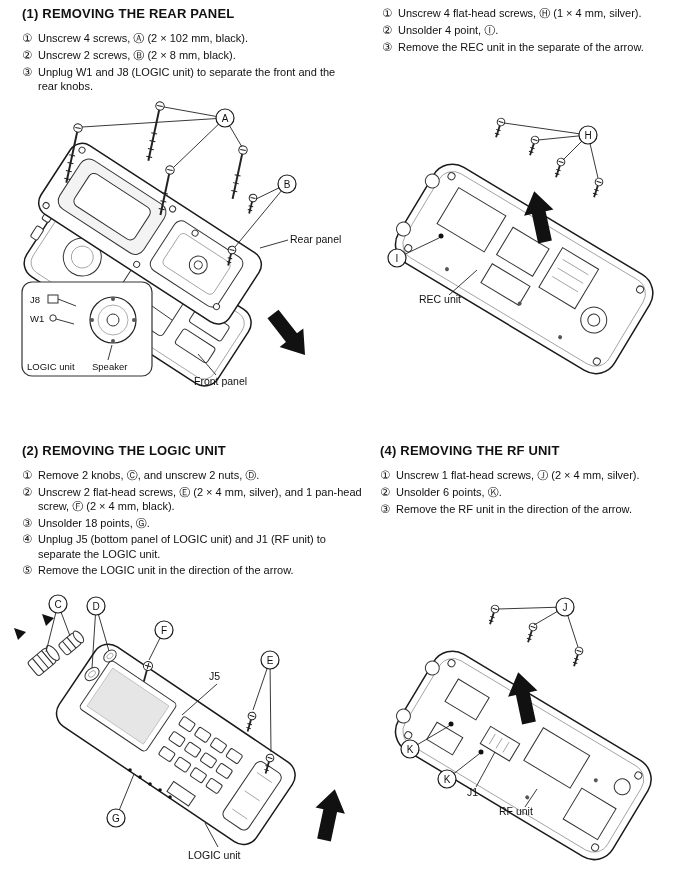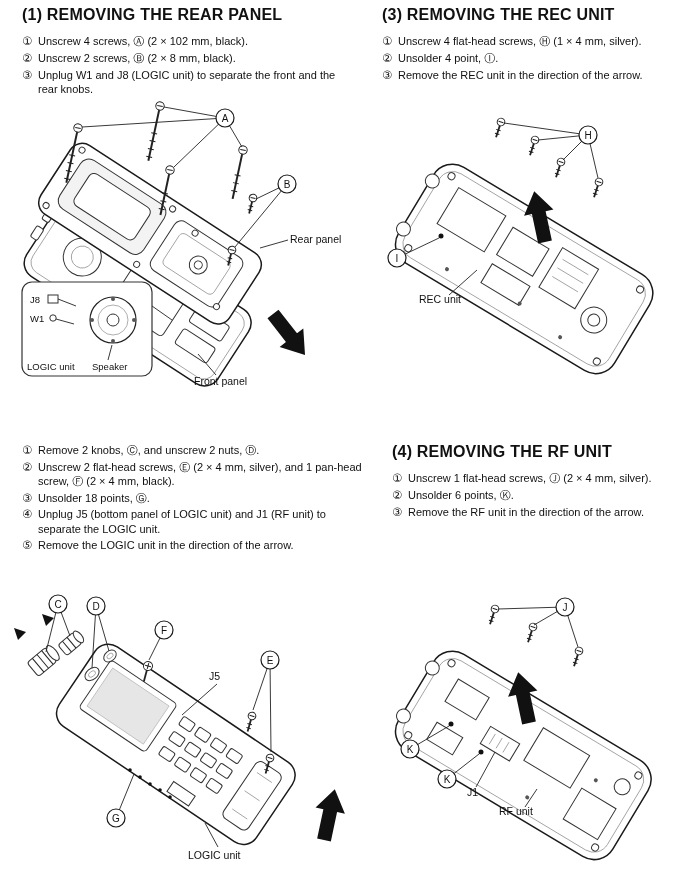--- a/index.html
+++ b/index.html
@@ -1,20 +1,20 @@
 <!DOCTYPE html>
 <html><head>
 <meta charset="utf-8">
 <style>
   *{margin:0;padding:0;box-sizing:border-box}
   html,body{background:#d9d9d9}
   .page{position:relative;width:699px;height:889px;background:#fff;margin:0 auto;
         font-family:"Liberation Sans","DejaVu Sans",sans-serif;color:#111;overflow:hidden}
   .sec{position:absolute}
-  .sec-title{font-size:16px;font-weight:bold;letter-spacing:.2px;margin-bottom:10px}
+  .sec-title{font-size:13px;font-weight:bold;letter-spacing:.2px;margin-bottom:10px}
   .step{display:flex;font-size:11px;line-height:1.3;margin-bottom:2px}
   .sn{flex:0 0 16px;font-size:11.5px}
   .st{flex:1}
   .fig{position:absolute}
   svg text{font-family:"Liberation Sans","DejaVu Sans",sans-serif}
   .fl{font-size:10.5px;fill:#111}
   .sm{font-size:9.5px}
   .co{font-size:10px;fill:#111;text-anchor:middle}
   .outline{fill:#fff;stroke:#1a1a1a;stroke-width:1.5}
   .thin{fill:none;stroke:#999;stroke-width:.8}
@@ -43,36 +43,36 @@
       <span class="sn">②</span>
       <span class="st">Unscrew 2 screws, Ⓑ (2 × 8 mm, black).</span>
     </div>
     <div class="step">
       <span class="sn">③</span>
       <span class="st">Unplug W1 and J8 (LOGIC unit) to separate the front and the rear knobs.</span>
     </div>
   </div>
 
   <div class="sec" style="left:382px;top:6px;width:305px">
-    <div class="sec-title">(3) REMOVING THE REC UNIT</div>
     <div class="step">
       <span class="sn">①</span>
       <span class="st">Unscrew 4 flat-head screws, Ⓗ (1 × 4 mm, silver).</span>
     </div>
     <div class="step">
       <span class="sn">②</span>
       <span class="st">Unsolder 4 point, Ⓘ.</span>
     </div>
     <div class="step">
       <span class="sn">③</span>
-      <span class="st">Remove the REC unit in the direction of the arrow.</span>
+      <span class="st">Remove the REC unit in the separate of the arrow.</span>
     </div>
   </div>
 
   <div class="sec" style="left:22px;top:443px;width:348px">
+    <div class="sec-title">(2) REMOVING THE LOGIC UNIT</div>
     <div class="step">
       <span class="sn">①</span>
       <span class="st">Remove 2 knobs, Ⓒ, and unscrew 2 nuts, Ⓓ.</span>
     </div>
     <div class="step">
       <span class="sn">②</span>
       <span class="st">Unscrew 2 flat-head screws, Ⓔ (2 × 4 mm, silver), and 1 pan-head screw, Ⓕ (2 × 4 mm, black).</span>
     </div>
     <div class="step">
       <span class="sn">③</span>
@@ -81,21 +81,21 @@
     <div class="step">
       <span class="sn">④</span>
       <span class="st">Unplug J5 (bottom panel of LOGIC unit) and J1 (RF unit) to separate the LOGIC unit.</span>
     </div>
     <div class="step">
       <span class="sn">⑤</span>
       <span class="st">Remove the LOGIC unit in the direction of the arrow.</span>
     </div>
   </div>
 
-  <div class="sec" style="left:392px;top:443px;width:305px">
+  <div class="sec" style="left:380px;top:443px;width:305px">
     <div class="sec-title">(4) REMOVING THE RF UNIT</div>
     <div class="step">
       <span class="sn">①</span>
       <span class="st">Unscrew 1 flat-head screws, Ⓙ (2 × 4 mm, silver).</span>
     </div>
     <div class="step">
       <span class="sn">②</span>
       <span class="st">Unsolder 6 points, Ⓚ.</span>
     </div>
     <div class="step">

